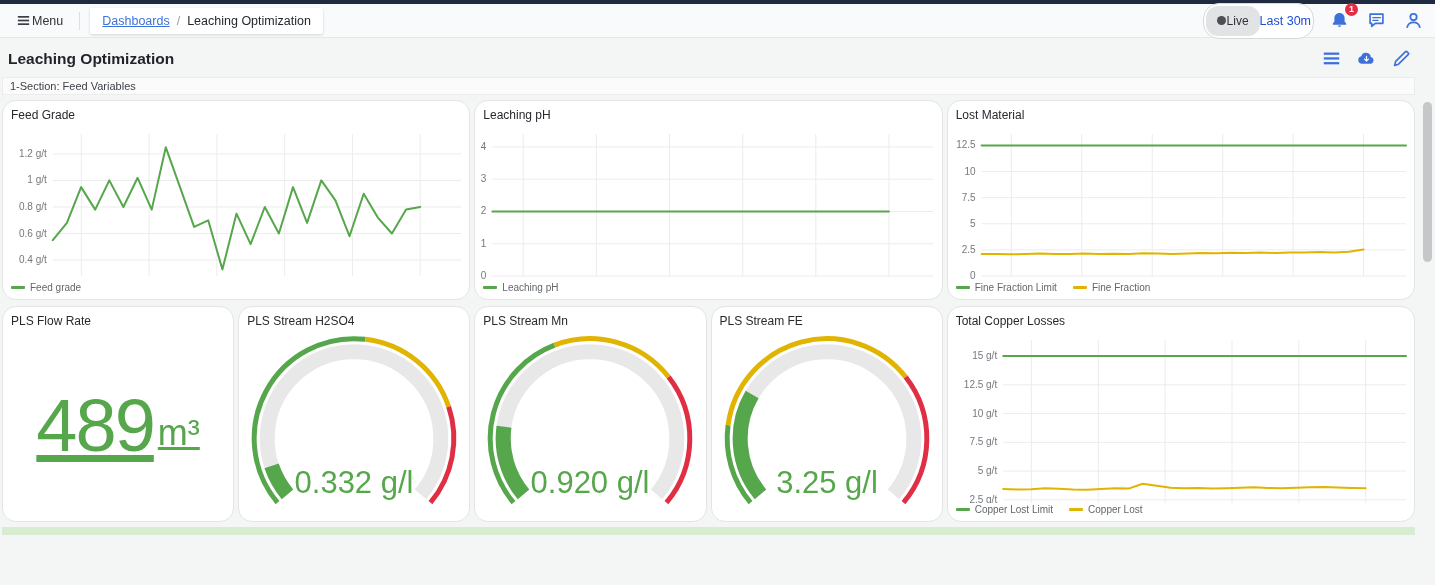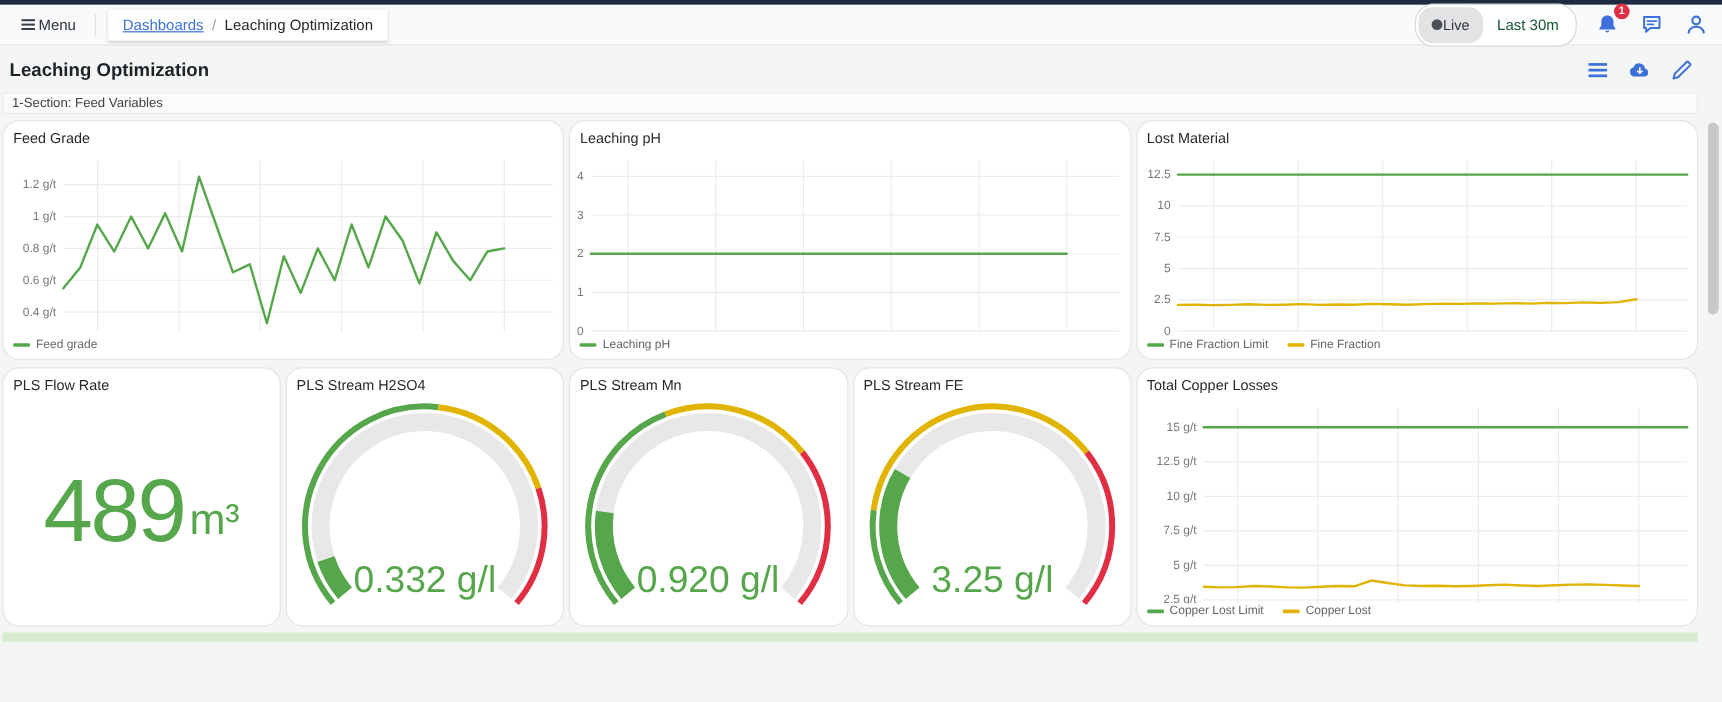--- a/index.html
+++ b/index.html
@@ -18,21 +18,21 @@
     box-shadow:0 1px 3px rgba(0,0,0,.16); border-radius:2px; padding:6px 12px; font-size:12.5px; }
   .bc-link { color:#3d71d9; text-decoration:underline; cursor:pointer; }
   .bc-sep { color:#9a9da1; }
   .bc-current { color:#24292e; }
   .nav-right { margin-left:auto; display:flex; align-items:center; gap:14px; }
   .time-pill { display:flex; align-items:center; border:1px solid #d8d9da; border-radius:16px;
     background:#fff; padding:2px; cursor:pointer; }
   .live-chip { display:flex; align-items:center; gap:1px; background:#e2e3e5; border-radius:12px;
     padding:8px 11px; font-size:12px; color:#2f3338; }
   .live-dot { width:9px; height:9px; border-radius:50%; background:#4c4f54; }
-  .range-label { color:#14532d; font-size:12.5px; font-weight:500; padding:0 12px; }
+  .range-label { color:#1d4ed8; font-size:12.5px; font-weight:500; padding:0 0; }
   .icon-btn { position:relative; background:none; border:none; padding:2px; cursor:pointer; line-height:0; }
   .icon-btn svg { width:19px; height:19px; }
   .badge { position:absolute; top:-6px; right:-7px; background:#e02f44; color:#fff;
     font-size:9px; line-height:13px; min-width:13px; height:13px; border-radius:8px;
     text-align:center; padding:0 2px; font-weight:bold; }
 
   
   .title-row { display:flex; align-items:center; justify-content:space-between;
     padding:11px 16px 7px 8px; }
   .title-row h1 { margin:0; font-size:15.5px; font-weight:bold; color:#1f2328; }
@@ -56,21 +56,21 @@
   .legend { display:flex; gap:16px; padding:1px 8px 6px 8px; font-size:10px; color:#63666b;
     align-items:center; }
   .legend-item { display:flex; align-items:center; cursor:pointer; }
   .swatch { display:inline-block; width:14px; height:3px; margin-right:5px; border-radius:1px; }
 
   svg { font-family:"Liberation Sans", sans-serif; }
   .tick { font-size:10px; fill:#75787d; }
   .gauge-value { font-size:31px; font-weight:500; fill:#56a64b; }
 
   
-  .stat { flex:1; display:flex; align-items:center; justify-content:center; gap:4px; color:#56a64b; }
+  .stat { flex:1; display:flex; align-items:center; justify-content:center; gap:4px; color:#56a64b;text-decoration:underline; }
   .stat-num { font-size:74px; line-height:1; letter-spacing:-2px; }
   .stat-unit { font-size:36px; align-self:center; margin-top:14px; }
 
   .peek-strip { height:8px; background:#d8ecd1; margin-top:5px; border-radius:1px; }
 
   
   .scrollbar { position:fixed; top:40px; right:3px; bottom:6px; width:9px; }
   .scroll-thumb { position:absolute; top:62px; width:9px; height:160px; background:#c6c7c9; border-radius:5px; }
 </style>
 </head>

